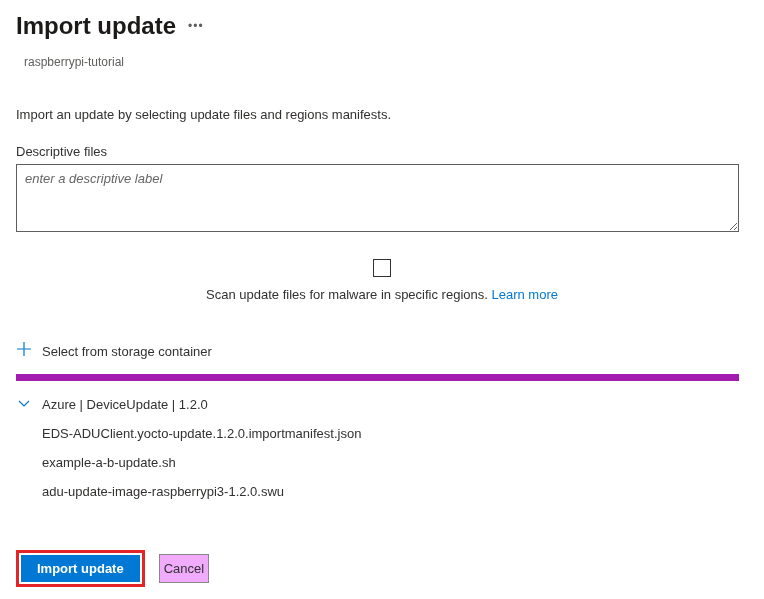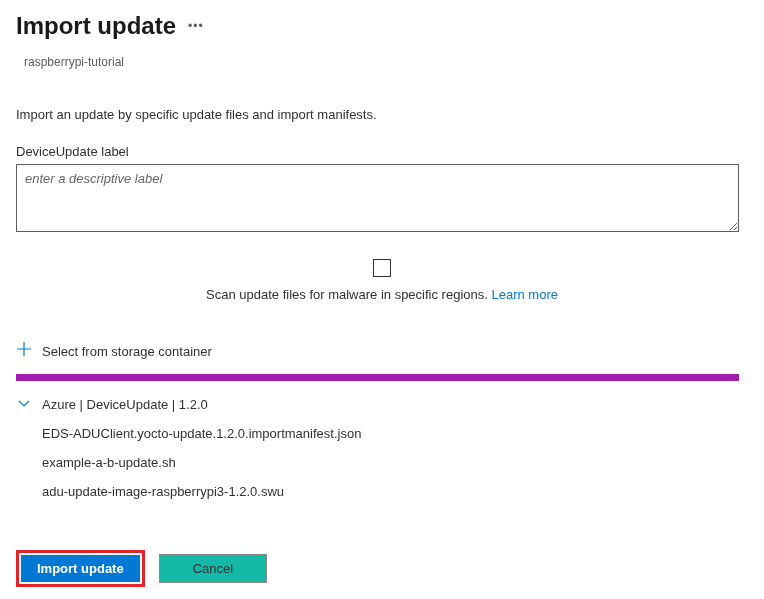--- a/index.html
+++ b/index.html
@@ -64,43 +64,43 @@
       background: #0078d4;
       color: #fff;
       border: none;
       font-size: 13px;
       font-weight: 600;
       padding: 6px 16px;
       cursor: pointer;
       font-family: inherit;
     }
     .secondary-btn {
-      background: #14b8a6;
+      background: #f0abfc;
       color: #323130;
       border: 1px solid #8a8886;
       font-size: 13px;
-      padding: 6px 33px;
+      padding: 6px 4px;
       cursor: pointer;
       font-family: inherit;
     }
   </style>
 </head>
 <body>
 
 
 
 <div class="header-row">
   <h1 class="page-title">Import update</h1>
   <span class="more-icon">•••</span>
 </div>
 <div class="subtitle">raspberrypi-tutorial</div>
 
-<div class="instructions">Import an update by specific update files and import manifests.</div>
+<div class="instructions">Import an update by selecting update files and regions manifests.</div>
 
-<div class="field-label">DeviceUpdate label</div>
+<div class="field-label">Descriptive files</div>
 <textarea class="textarea" placeholder="enter a descriptive label" style=""></textarea>
 
 <div class="checkbox-row">
   <div class="checkbox"></div>
   <div class="checkbox-label">
     <span>Scan update files for malware in specific regions.</span>
     <span class="link">Learn more</span>
   </div>
 </div>
 

